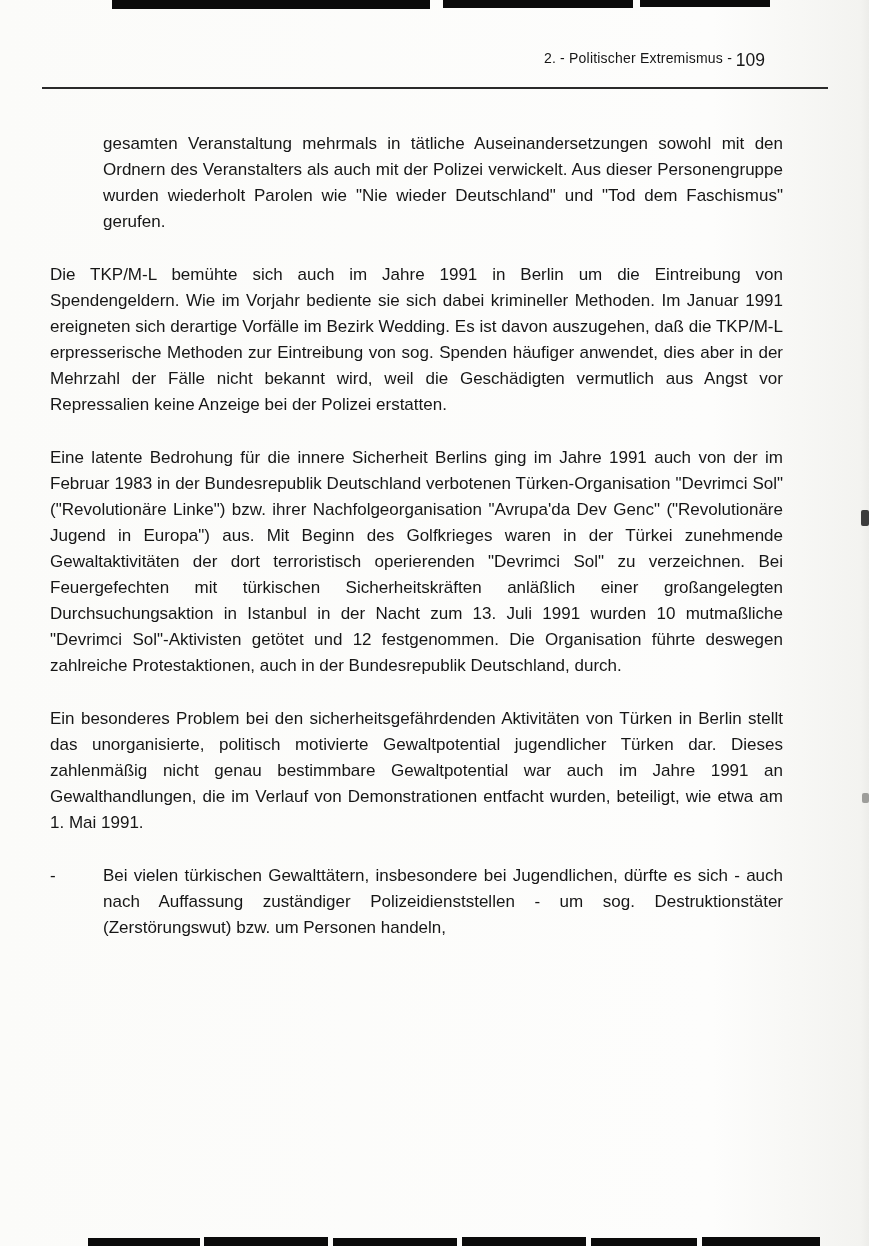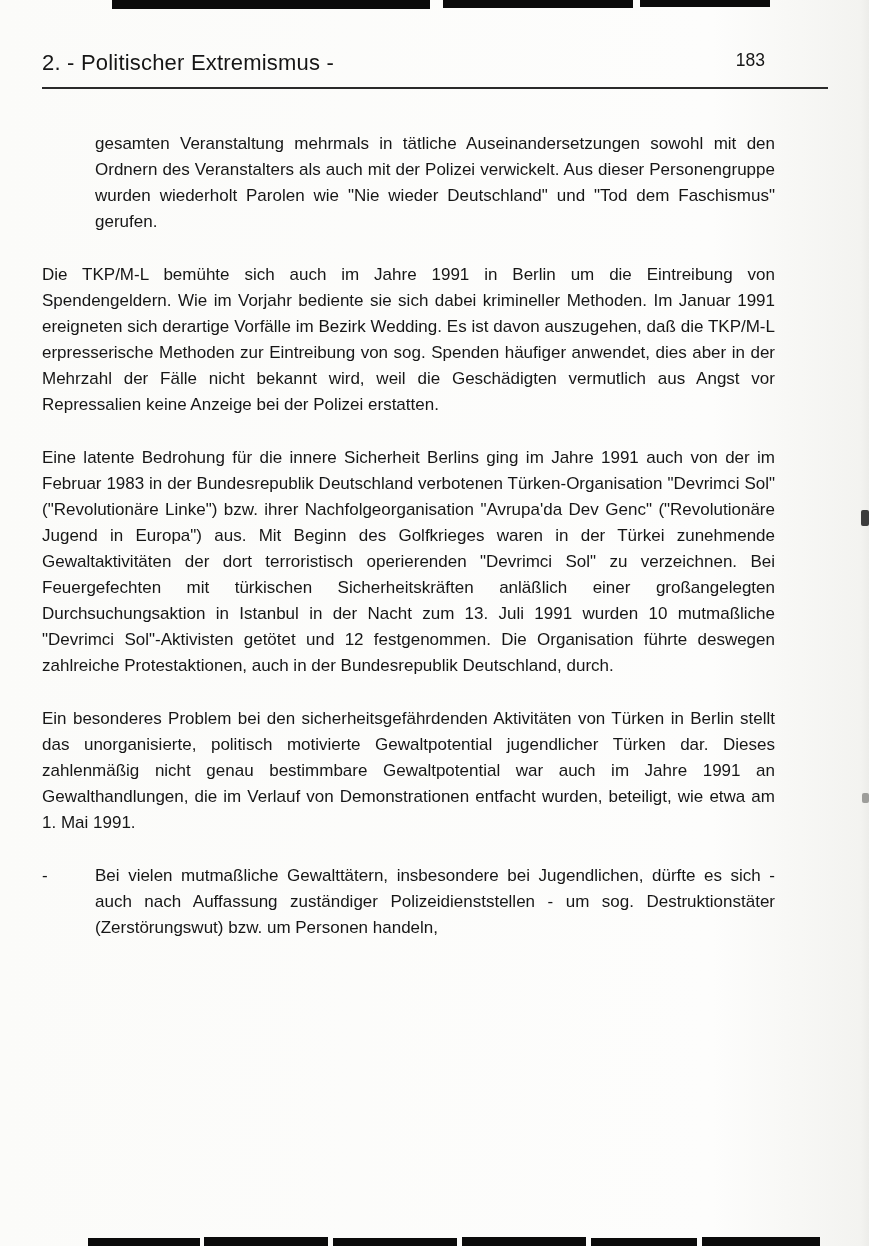--- a/index.html
+++ b/index.html
@@ -38,43 +38,43 @@
   .page-header {
     position: absolute;
     left: 42px;
     top: 50px;
     width: 733px;
     height: 26px;
   }
   .header-title {
     display: block;
     width: 690px;
-    text-align: left;
-    font-size: 22px;
+    text-align: right;
+    font-size: 14px;
     letter-spacing: 0.2px;
   }
   .page-number {
     position: absolute;
     right: 10px;
     top: 0;
     font-size: 17.5px;
   }
   .header-rule {
     position: absolute;
     left: 42px;
     top: 87px;
     width: 786px;
     height: 2px;
     background: var(--rule, #2a2a2a);
   }
 
   
   .content {
     position: absolute;
-    left: 42px;
+    left: 50px;
     top: 131px;
     width: 733px;
     font-size: 17px;
     line-height: 26px;
   }
   .para {
     margin: 0 0 27px 0;
     text-align: justify;
     text-align-last: left;
   }
@@ -108,29 +108,29 @@
   <div class="artifact bot-b"></div>
   <div class="artifact bot-c"></div>
   <div class="artifact bot-d"></div>
   <div class="artifact bot-e"></div>
   <div class="artifact bot-f"></div>
   <div class="artifact edge-1"></div>
   <div class="artifact edge-2"></div>
 
   <header class="page-header">
     <span class="header-title">2. - Politischer Extremismus -</span>
-    <span class="page-number">183</span>
+    <span class="page-number">109</span>
   </header>
   <div class="header-rule"></div>
 
   <main class="content">
     <p class="para indented">gesamten Veranstaltung mehrmals in tätliche Auseinandersetzungen sowohl mit den Ordnern des Veranstalters als auch mit der Polizei verwickelt. Aus dieser Personengruppe wurden wiederholt Parolen wie "Nie wieder Deutschland" und "Tod dem Faschismus" gerufen.</p>
     <p class="para">Die TKP/M-L bemühte sich auch im Jahre 1991 in Berlin um die Eintreibung von Spendengeldern. Wie im Vorjahr bediente sie sich dabei krimineller Methoden. Im Januar 1991 ereigneten sich derartige Vorfälle im Bezirk Wedding. Es ist davon auszugehen, daß die TKP/M-L erpresserische Methoden zur Eintreibung von sog. Spenden häufiger anwendet, dies aber in der Mehrzahl der Fälle nicht bekannt wird, weil die Geschädigten vermutlich aus Angst vor Repressalien keine Anzeige bei der Polizei erstatten.</p>
     <p class="para">Eine latente Bedrohung für die innere Sicherheit Berlins ging im Jahre 1991 auch von der im Februar 1983 in der Bundesrepublik Deutschland verbotenen Türken-Organisation "Devrimci Sol" ("Revolutionäre Linke") bzw. ihrer Nachfolgeorganisation "Avrupa'da Dev Genc" ("Revolutionäre Jugend in Europa") aus. Mit Beginn des Golfkrieges waren in der Türkei zunehmende Gewaltaktivitäten der dort terroristisch operierenden "Devrimci Sol" zu verzeichnen. Bei Feuergefechten mit türkischen Sicherheitskräften anläßlich einer großangelegten Durchsuchungsaktion in Istanbul in der Nacht zum 13. Juli 1991 wurden 10 mutmaßliche "Devrimci Sol"-Aktivisten getötet und 12 festgenommen. Die Organisation führte deswegen zahlreiche Protestaktionen, auch in der Bundesrepublik Deutschland, durch.</p>
     <p class="para">Ein besonderes Problem bei den sicherheitsgefährdenden Aktivitäten von Türken in Berlin stellt das unorganisierte, politisch motivierte Gewaltpotential jugendlicher Türken dar. Dieses zahlenmäßig nicht genau bestimmbare Gewaltpotential war auch im Jahre 1991 an Gewalthandlungen, die im Verlauf von Demonstrationen entfacht wurden, beteiligt, wie etwa am 1. Mai 1991.</p>
 
     <div class="list-item">
       <span class="list-marker">-</span>
-      <p class="para">Bei vielen mutmaßliche Gewalttätern, insbesondere bei Jugendlichen, dürfte es sich - auch nach Auffassung zuständiger Polizeidienststellen - um sog. Destruktionstäter (Zerstörungswut) bzw. um Personen handeln,</p>
+      <p class="para">Bei vielen türkischen Gewalttätern, insbesondere bei Jugendlichen, dürfte es sich - auch nach Auffassung zuständiger Polizeidienststellen - um sog. Destruktionstäter (Zerstörungswut) bzw. um Personen handeln,</p>
     </div>
   </main>
 
 </div>
 
 </body></html>

